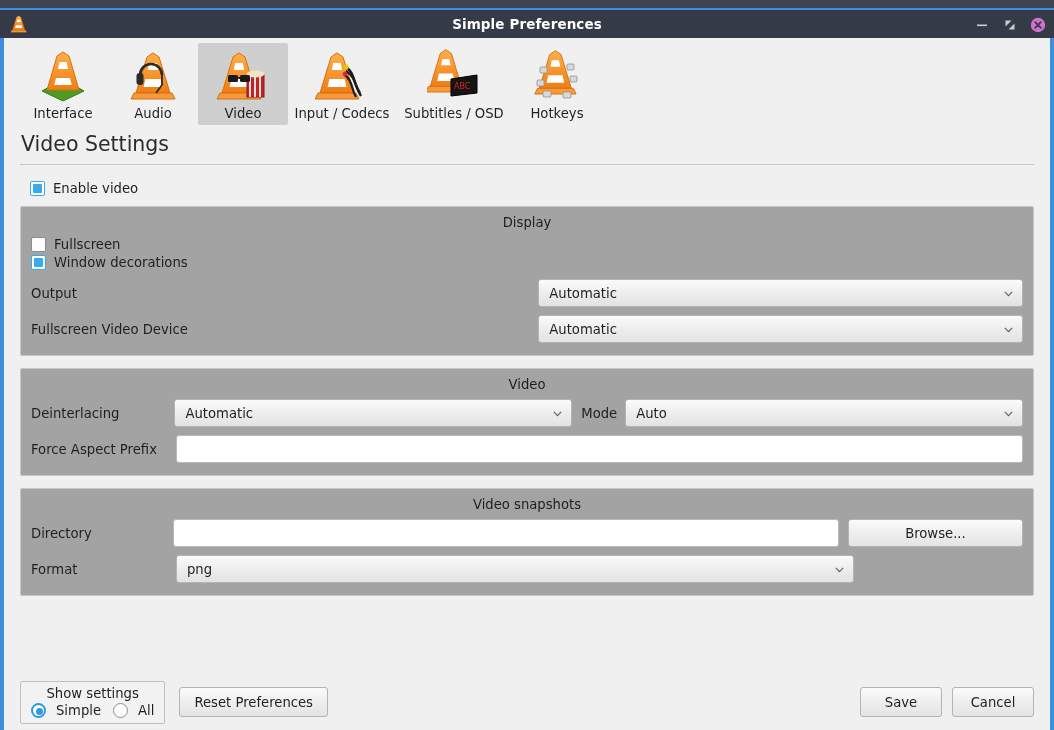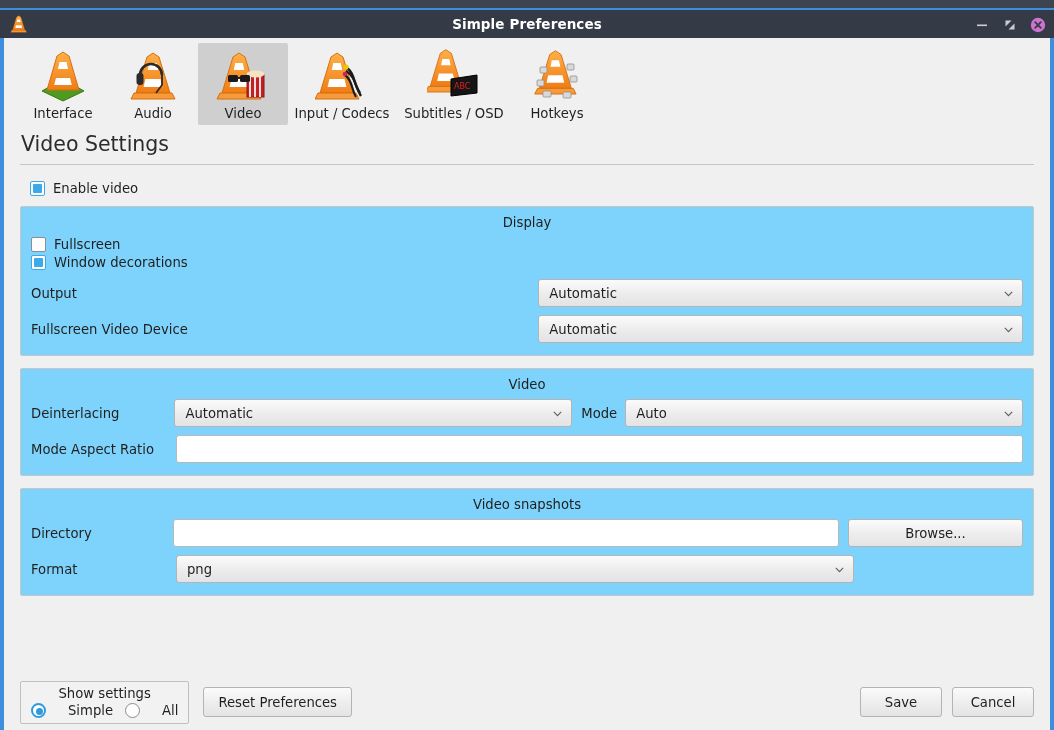--- a/index.html
+++ b/index.html
@@ -107,21 +107,21 @@
     content: ""; position: absolute;
     left: 2px; top: 2px; right: 2px; bottom: 2px;
     background: #3ca9e8; border-radius: 1px;
   }
   .cb-label { font-size: 13.2px; color: #1f1f1f; }
 
   
   .group {
     border: 1px solid #c6c6c6;
     border-radius: 2px;
-    background: #7dd3fc;
+    background: #a3a3a3;
     position: relative;
     padding: 8px 10px 10px 10px;
     margin-bottom: 12px;
   }
   .group-title {
     text-align: center;
     font-size: 13.2px; color: #1f1f1f;
     margin-bottom: 7px;
   }
 
@@ -181,21 +181,21 @@
   }
   #show-settings {
     border: 1px solid #c0c0c0;
     border-radius: 2px;
     background: #f2f2f2;
     padding: 4px 10px 5px 10px;
     display: flex; flex-direction: column; align-items: center;
   }
   #show-settings-title { font-size: 13.2px; color: #1f1f1f; margin-bottom: 2px; }
   #radios { display: flex; align-items: center; gap: 12px; }
-  .radio-wrap { display: flex; align-items: center; gap: 22px; cursor: pointer; }
+  .radio-wrap { display: flex; align-items: center; gap: 10px; cursor: pointer; }
   .radio { width: 15px; height: 15px; border-radius: 50%; flex: none; position: relative; }
   .radio.off { border: 1px solid #8d8d8d; background: #fdfdfd; }
   .radio.on  { border: 2px solid #2f9bdc; background: #ffffff; }
   .radio.on::after {
     content: ""; position: absolute;
     left: 3px; top: 3px; width: 7px; height: 7px;
     border-radius: 50%; background: #2f9bdc;
   }
   .radio-label { font-size: 13.2px; color: #1f1f1f; }
   #reset-btn { margin-left: 14px; height: 30px; padding: 0 14px; }
@@ -382,21 +382,21 @@
         <div class="row-label" style="margin:0 8px 0 9px;">Mode</div>
         <div class="combo" style="width:402px;">
           <div class="combo-text">Auto</div>
           <svg class="chev" viewBox="0 0 12 12">
             <path d="M2 4.3 L6 8.3 L10 4.3" fill="none" stroke="#333" stroke-width="1.3"></path>
           </svg>
         </div>
       </div>
 
       <div class="row">
-        <div class="row-label" style="width:145px;">Mode Aspect Ratio</div>
+        <div class="row-label" style="width:145px;">Force Aspect Prefix</div>
         <div class="tinput" style="flex:1;"></div>
       </div>
     </div>
 
     <div class="group">
       <div class="group-title">Video snapshots</div>
 
       <div class="row">
         <div class="row-label" style="width:145px;">Directory</div>
         <div class="tinput" style="width:678px;"></div>

